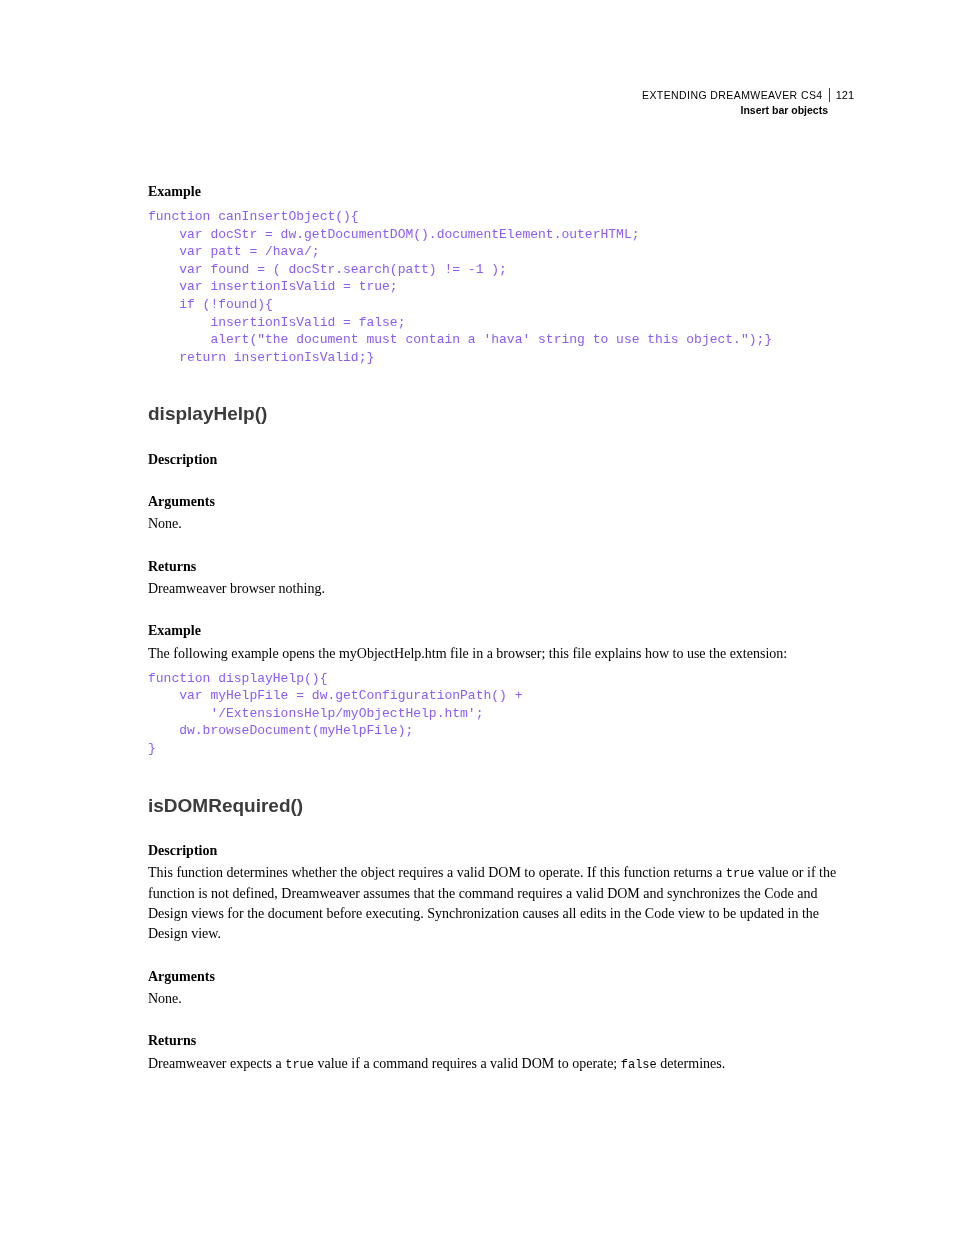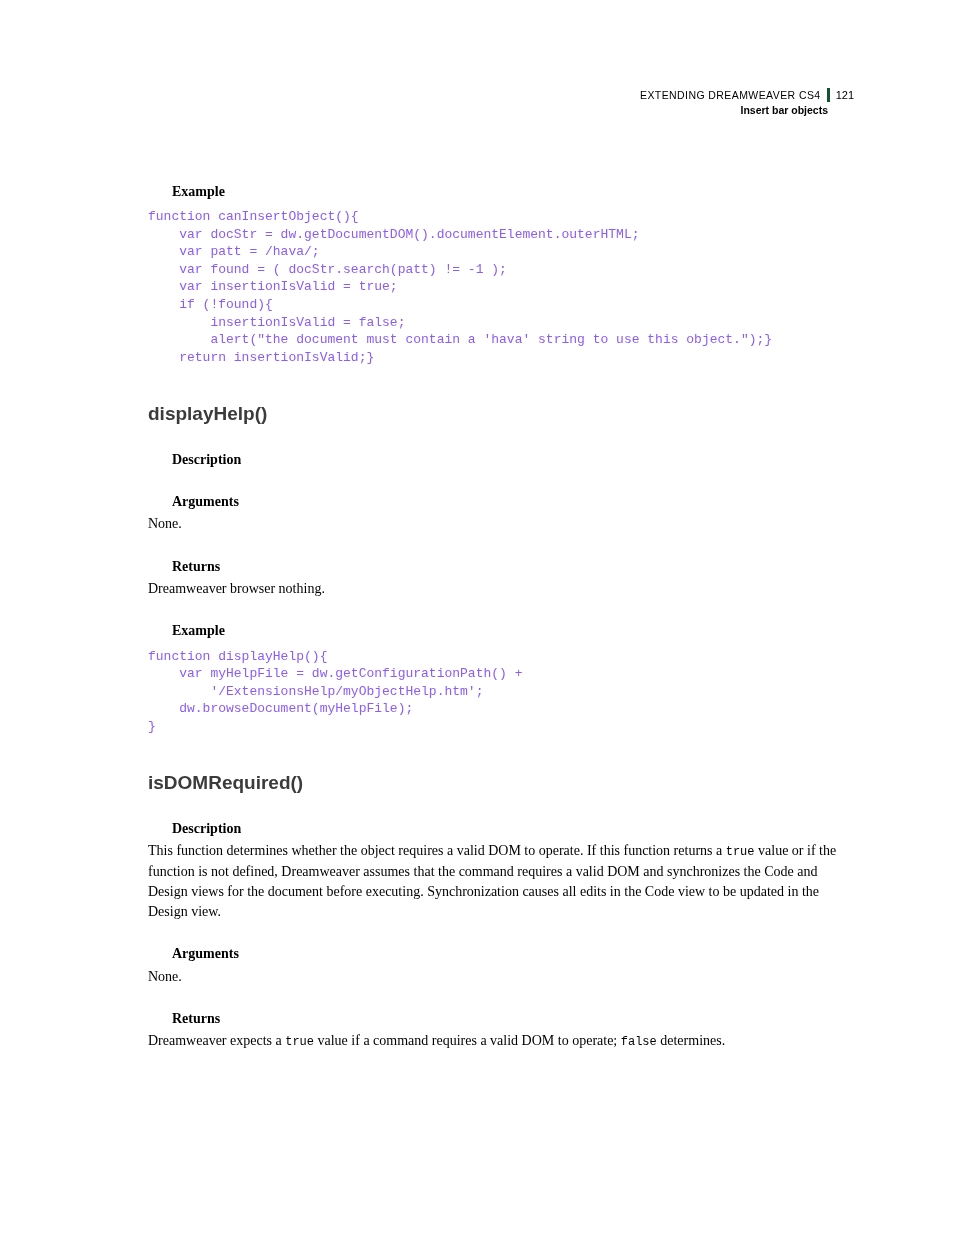--- a/index.html
+++ b/index.html
@@ -23,21 +23,21 @@
     top: 88px;
     right: 100px;
     text-align: right;
     font-family: "Myriad Pro", "Segoe UI", Arial, sans-serif;
     font-size: 10.5px;
     line-height: 1.35;
     color: #000;
   }
   .running-head .line1 {
     letter-spacing: 0.04em;
-    border-right: 3px solid #14532d;
+    border-right: 1px solid #14532d;
     padding-right: 6px;
     display: inline-block;
   }
   .running-head .pagenum {
     font-weight: 400;
     font-size: 11px;
     padding-left: 6px;
   }
   .running-head .line2 {
     font-weight: 700;
@@ -52,21 +52,20 @@
     font-weight: 700;
     font-size: 19px;
     color: #3b3b3b;
     margin: 34px 0 6px 0;
   }
   .subhead {
     font-weight: 700;
     font-size: 14px;
     margin-top: 22px;
     margin-bottom: 2px;
-    margin-left: 24px;
   }
   p.body {
     margin: 0 0 2px 0;
     font-size: 14px;
   }
   pre.code {
     font-family: "Courier New", Courier, monospace;
     font-size: 13px;
     line-height: 1.35;
     white-space: pre;
@@ -105,20 +104,21 @@
 
     <div class="subhead">Description</div>
 
     <div class="subhead">Arguments</div>
     <p class="body">None.</p>
 
     <div class="subhead">Returns</div>
     <p class="body">Dreamweaver browser nothing.</p>
 
     <div class="subhead">Example</div>
+    <p class="body">The following example opens the myObjectHelp.htm file in a browser; this file explains how to use the extension:</p>
     <pre class="code">function displayHelp(){ 
     var myHelpFile = dw.getConfigurationPath() + 
         '/ExtensionsHelp/myObjectHelp.htm'; 
     dw.browseDocument(myHelpFile);  
 }</pre>
 
     <h2 class="section">isDOMRequired()</h2>
 
     <div class="subhead">Description</div>
     <p class="body">

